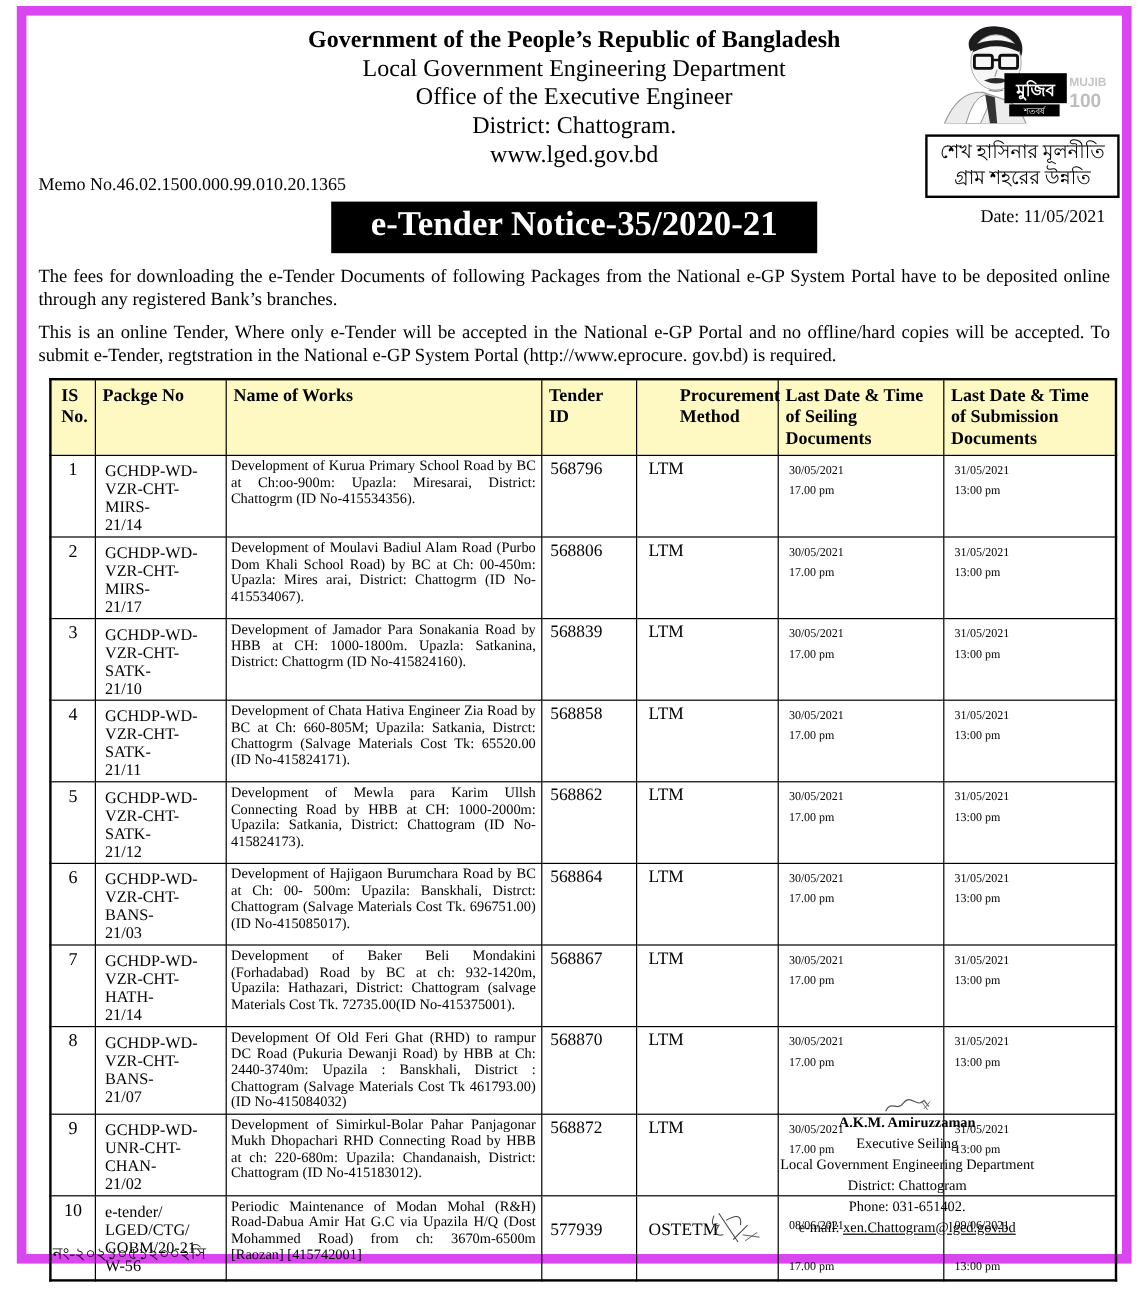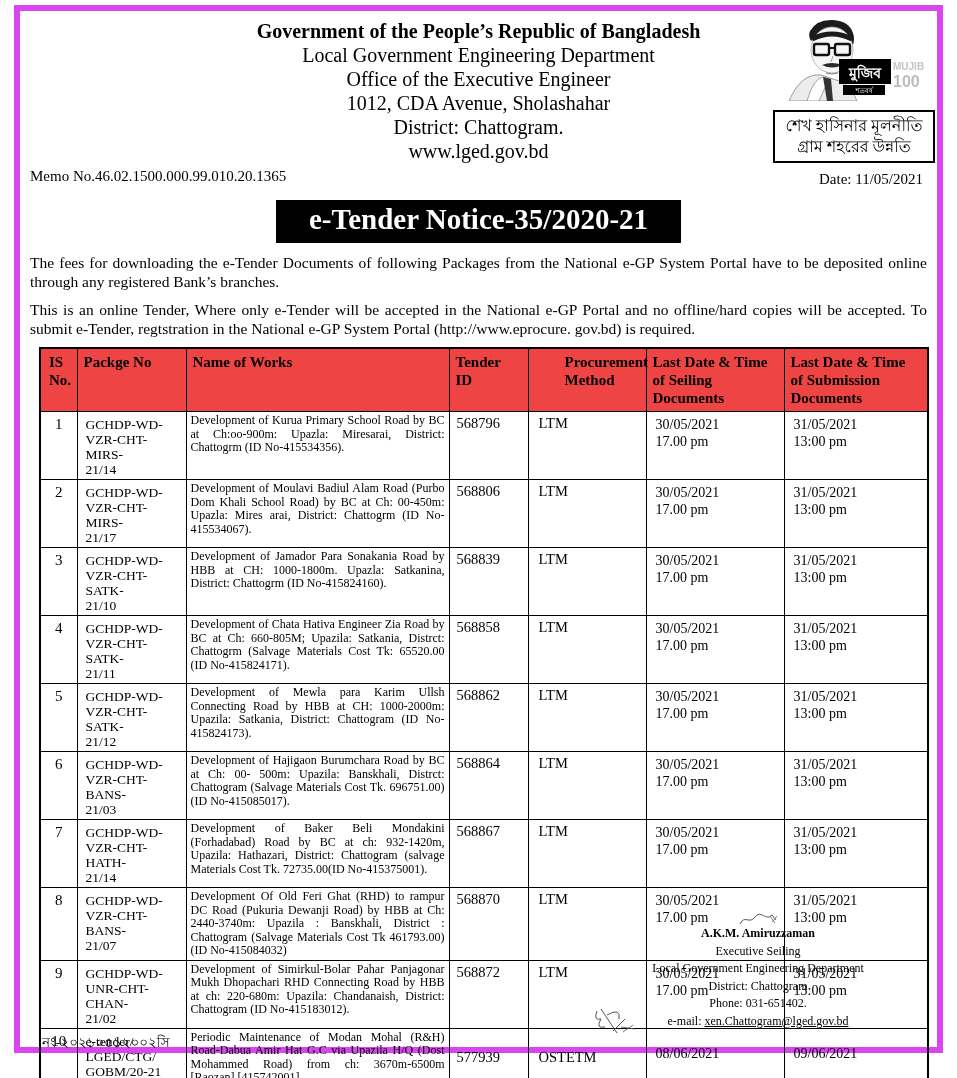--- a/index.html
+++ b/index.html
@@ -1,53 +1,53 @@
 <!DOCTYPE html>
 <html><head>
 <meta charset="utf-8">
 <style>
   html,body{margin:0;padding:0;background:#fff;}
   .sheet{position:relative;width:957px;height:1078px;background:#fff;overflow:hidden;
          font-family:"Liberation Serif","DejaVu Serif",serif;color:#000;}
-  .frame{position:absolute;left:14px;top:5px;right:14px;bottom:25px;border:6px solid #d946ef;}
+  .frame{position:absolute;left:14px;top:5px;right:14px;bottom:25px;border:8px solid #d946ef;}
   .content{position:relative;height:100%;padding:4px 10px;box-sizing:border-box;}
 
   
   .org-block{text-align:center;padding-top:4px;line-height:24px;font-size:20px;}
   .org-line-bold{font-weight:bold;font-size:20px;}
   .logo-area{position:absolute;top:6px;right:2px;width:162px;}
   .mujib-logo{display:block;width:156px;height:84px;margin-left:4px;}
   .motto-box{margin-top:9px;border:2px solid #000;padding:3px 2px 4px;text-align:center;
              font-size:16px;line-height:21px;}
   .memo-line{font-size:15px;margin-top:5px;}
   .date-line{position:absolute;top:160px;right:14px;font-size:15px;}
 
   
-  .banner{width:405px;margin:15px auto 0;background:#000;color:#fff;text-align:center;
+  .banner{width:405px;margin:5px auto 0;background:#000;color:#fff;text-align:center;
           font-weight:bold;font-size:29px;padding:3px 0 7px;}
 
   
   .intro{margin-top:10px;}
   .intro p{margin:0 0 9px;font-size:15.5px;line-height:19px;text-align:justify;}
 
   
   table.tender{border-collapse:collapse;margin-left:9px;margin-top:3px;width:888px;table-layout:fixed;}
   table.tender th,table.tender td{border:1px solid #000;box-sizing:border-box;}
   table.tender{border:2px solid #000;}
-  thead tr{background:#ef4444;}
+  thead tr{background:#fef9c3;}
   th{font-weight:bold;font-size:15px;line-height:18px;text-align:left;vertical-align:top;
      padding:4px 4px 4px 6px;white-space:pre-line;height:56px;}
   th.c0{text-align:left;padding-left:8px;}
   td{vertical-align:top;padding:2px 4px;}
   td.c0{text-align:center;font-size:15px;height:52px;padding-top:4px;}
   td.c1{font-size:13.5px;line-height:15px;white-space:pre-line;padding-left:8px;padding-top:5px;}
   td.c2{font-size:12px;line-height:13.5px;text-align:justify;}
   td.c3{font-size:14.5px;padding-left:7px;padding-top:3px;}
   td.c4{font-size:14.5px;padding-left:10px;padding-top:3px;}
-  td.c5,td.c6{font-size:14px;line-height:17px;white-space:pre-line;padding-left:9px;padding-top:4px;}
+  td.c5,td.c6{font-size:10px;line-height:17px;white-space:pre-line;padding-left:9px;padding-top:4px;}
   .c0{width:37px;}.c1{width:109px;margin-top:32px;}.c2{width:263px;}.c3{width:79px;}
   .c4{width:118px;padding-left:36px;}.c5{width:138px;}.c6{width:144px;}
   tr.last td.c0{height:70px;}
   tr.last td.c3,tr.last td.c4{vertical-align:middle;padding-bottom:14px;}
   tr.last td.c5,tr.last td.c6{padding-top:16px;}
 
   
   .signature-block{position:absolute;top:901px;right:4px;width:350px;text-align:center;
                    font-size:12px;line-height:17.5px;}
   .sig-scribble{display:block;margin:0 auto -2px;}
@@ -61,21 +61,20 @@
 <body>
 
 <div class="sheet">
   <div class="frame">
     <div class="content">
 
       <div class="org-block">
         <div class="org-line-bold">Government of the People’s Republic of Bangladesh</div>
         <div>Local Government Engineering Department</div>
         <div>Office of the Executive Engineer</div>
-        <div>1012, CDA Avenue, Sholashahar</div>
         <div>District: Chattogram.</div>
         <div>www.lged.gov.bd</div>
       </div>
 
       <div class="logo-area">
         <svg class="mujib-logo" viewBox="0 0 156 84" xmlns="http://www.w3.org/2000/svg">
           <rect x="0" y="0" width="156" height="84" fill="#ffffff"></rect>
 
           <path d="M12,84 Q24,56 44,58 L62,64 Q74,68 80,84 Z" fill="#ececec" stroke="#9a9a9a" stroke-width="1"></path>
           <path d="M30,84 Q36,62 46,60 L52,62 L42,84 Z" fill="#ffffff" stroke="#8a8a8a" stroke-width="0.8"></path>

